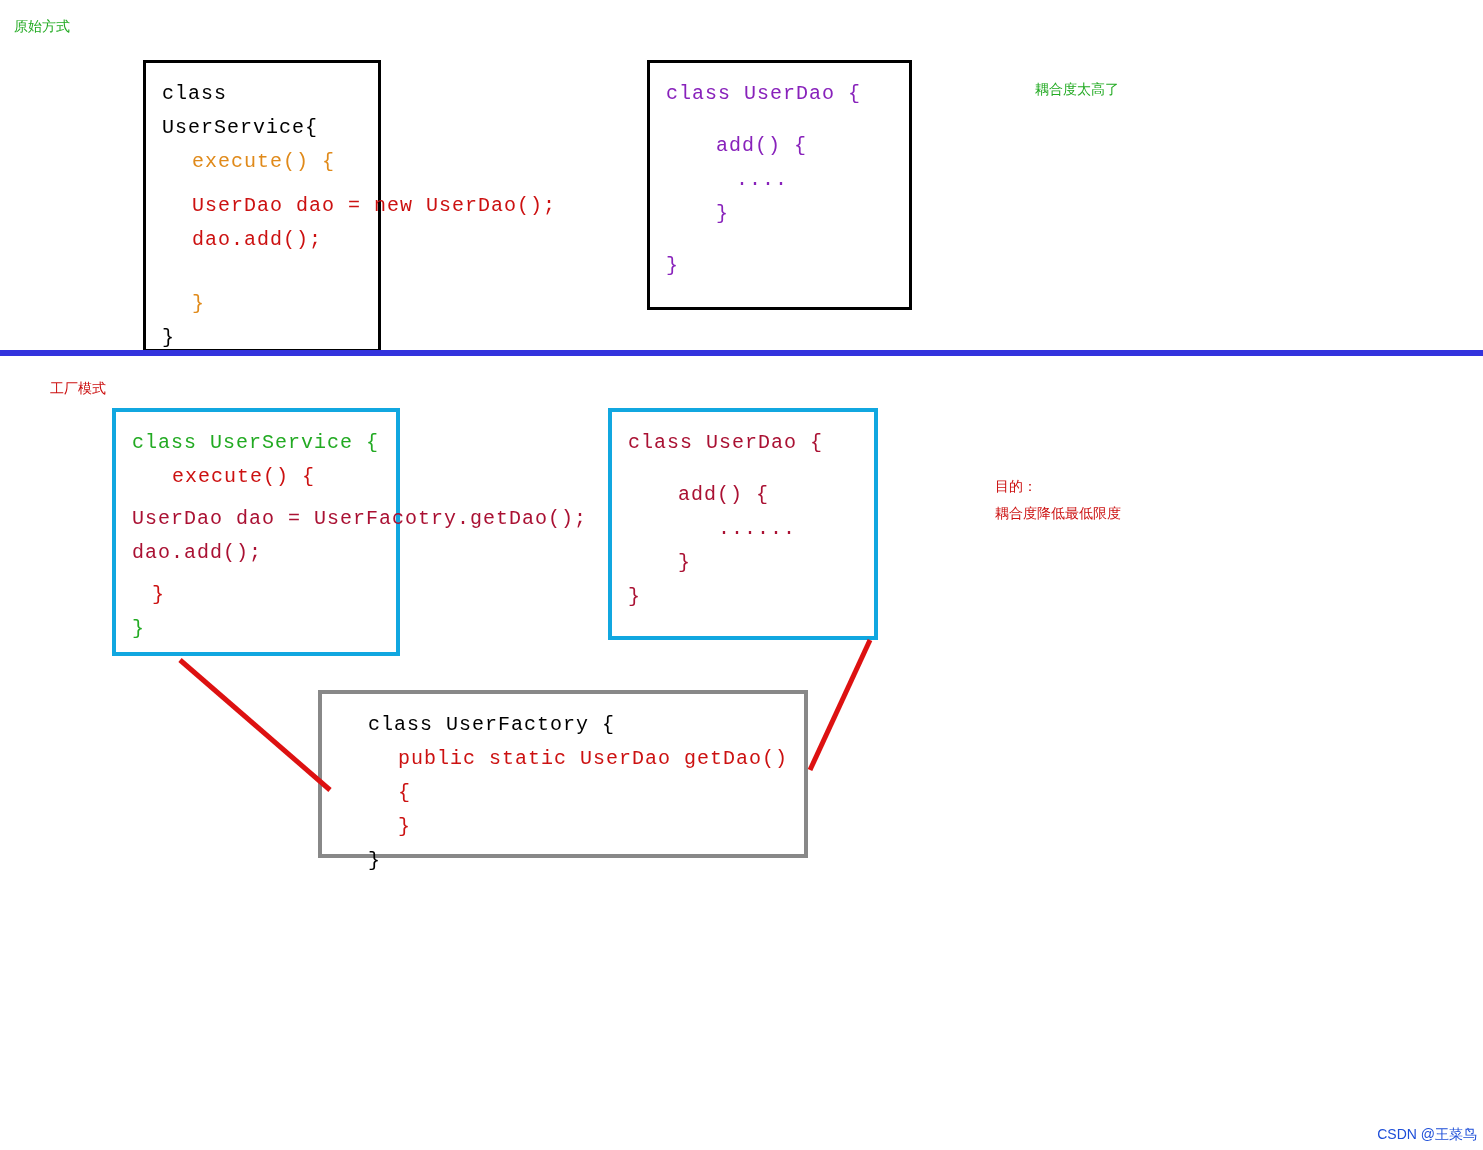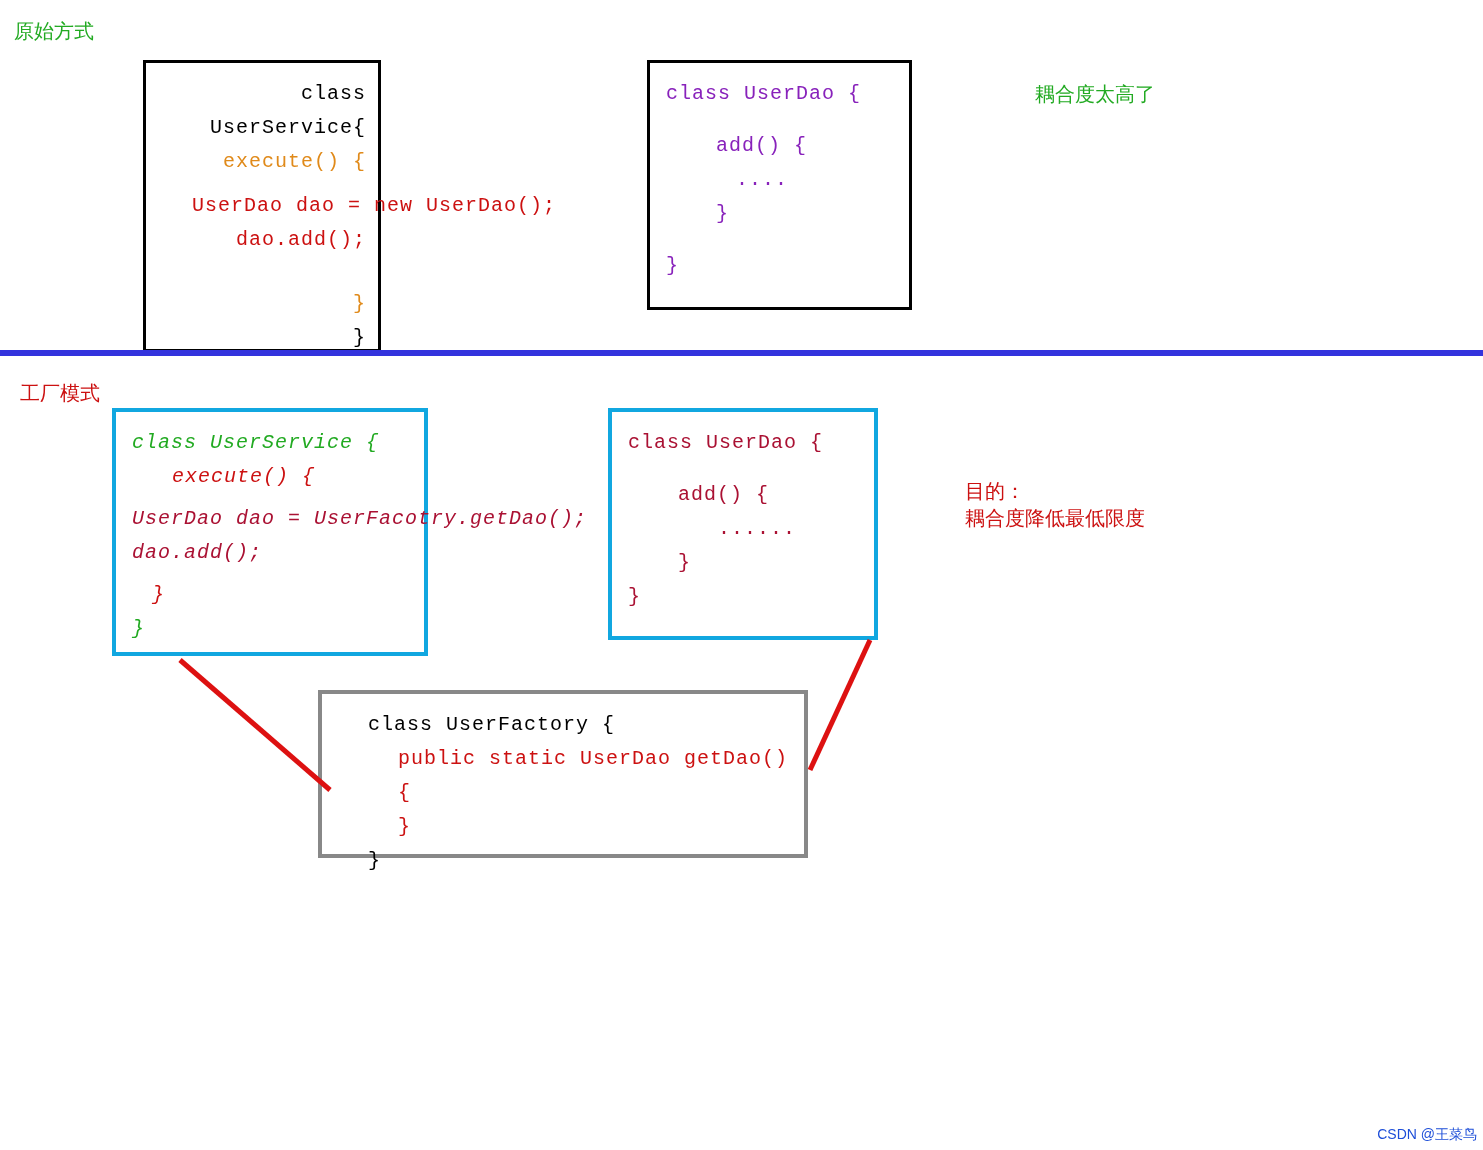--- a/index.html
+++ b/index.html
@@ -7,23 +7,23 @@
     margin: 0;
     padding: 0;
     width: 1483px;
     height: 1150px;
     background: #ffffff;
     font-family: "Microsoft YaHei", "SimSun", sans-serif;
     position: relative;
     overflow: hidden;
   }
   .mono { font-family: "Courier New", "NSimSun", monospace; letter-spacing: 1px; }
-  .label { font-size: 20px; }
+  .label { font-size: 14px; }
   .title-green { color: #22aa22; position: absolute; }
-  .title-red   { color: #cc1111; position: absolute; }
+  .title-red   { color: #cc1111; position: absolute; margin-left: 30px; }
   .divider {
     position: absolute;
     left: 0; right: 0;
     height: 6px;
     background: #3333dd;
     top: 350px;
   }
   .box {
     position: absolute;
     border: 3px solid #000;
@@ -56,21 +56,21 @@
     font-size: 14px;
   }
 </style>
 </head>
 <body>
 
 <div class="title-green label" style="left:14px; top:18px;">原始方式</div>
 
 <div class="title-green label" style="left:1035px; top:71px;margin-top:10px;">耦合度太高了</div>
 
-<div class="box mono" style="left:143px; top:60px; width:238px; height:292px; overflow:visible;text-align:right;">
+<div class="box mono" style="left:143px; top:60px; width:238px; height:292px; overflow:visible;">
   <div class="c-black">class UserService{</div>
   <div class="c-orange indent1">execute() {</div>
   <div style="height:10px;"></div>
   <div class="c-red" style="white-space:nowrap; padding-left:30px;">
     <span>UserDao dao = ne</span><span>w UserDao();</span>
   </div>
   <div class="c-red indent1">dao.add();</div>
   <div style="height:30px;"></div>
   <div class="c-orange indent1">}</div>
   <div class="c-black">}</div>
@@ -86,21 +86,21 @@
   <div class="c-purple">}</div>
 </div>
 
 <div class="divider"></div>
 
 <div class="title-red label" style="left:20px; top:380px;">工厂模式</div>
 
 <div class="title-red label" style="left:965px; top:478px;">目的：</div>
 <div class="title-red label" style="left:965px; top:505px;">耦合度降低最低限度</div>
 
-<div class="box blue mono" style="left:112px; top:408px; width:316px; height:248px; overflow:visible;font-style:italic;">
+<div class="box blue mono" style="left:112px; top:408px; width:288px; height:248px; overflow:visible;">
   <div class="c-green">class UserService {</div>
   <div class="c-red" style="padding-left:40px;">execute() {</div>
   <div style="height:8px;"></div>
   <div class="c-darkred" style="white-space:nowrap;">
     <span>UserDao dao = UserFa</span><span>cotry.getDao();</span>
   </div>
   <div class="c-darkred">dao.add();</div>
   <div style="height:8px;"></div>
   <div class="c-red" style="padding-left:20px;">}</div>
   <div class="c-green">}</div>

